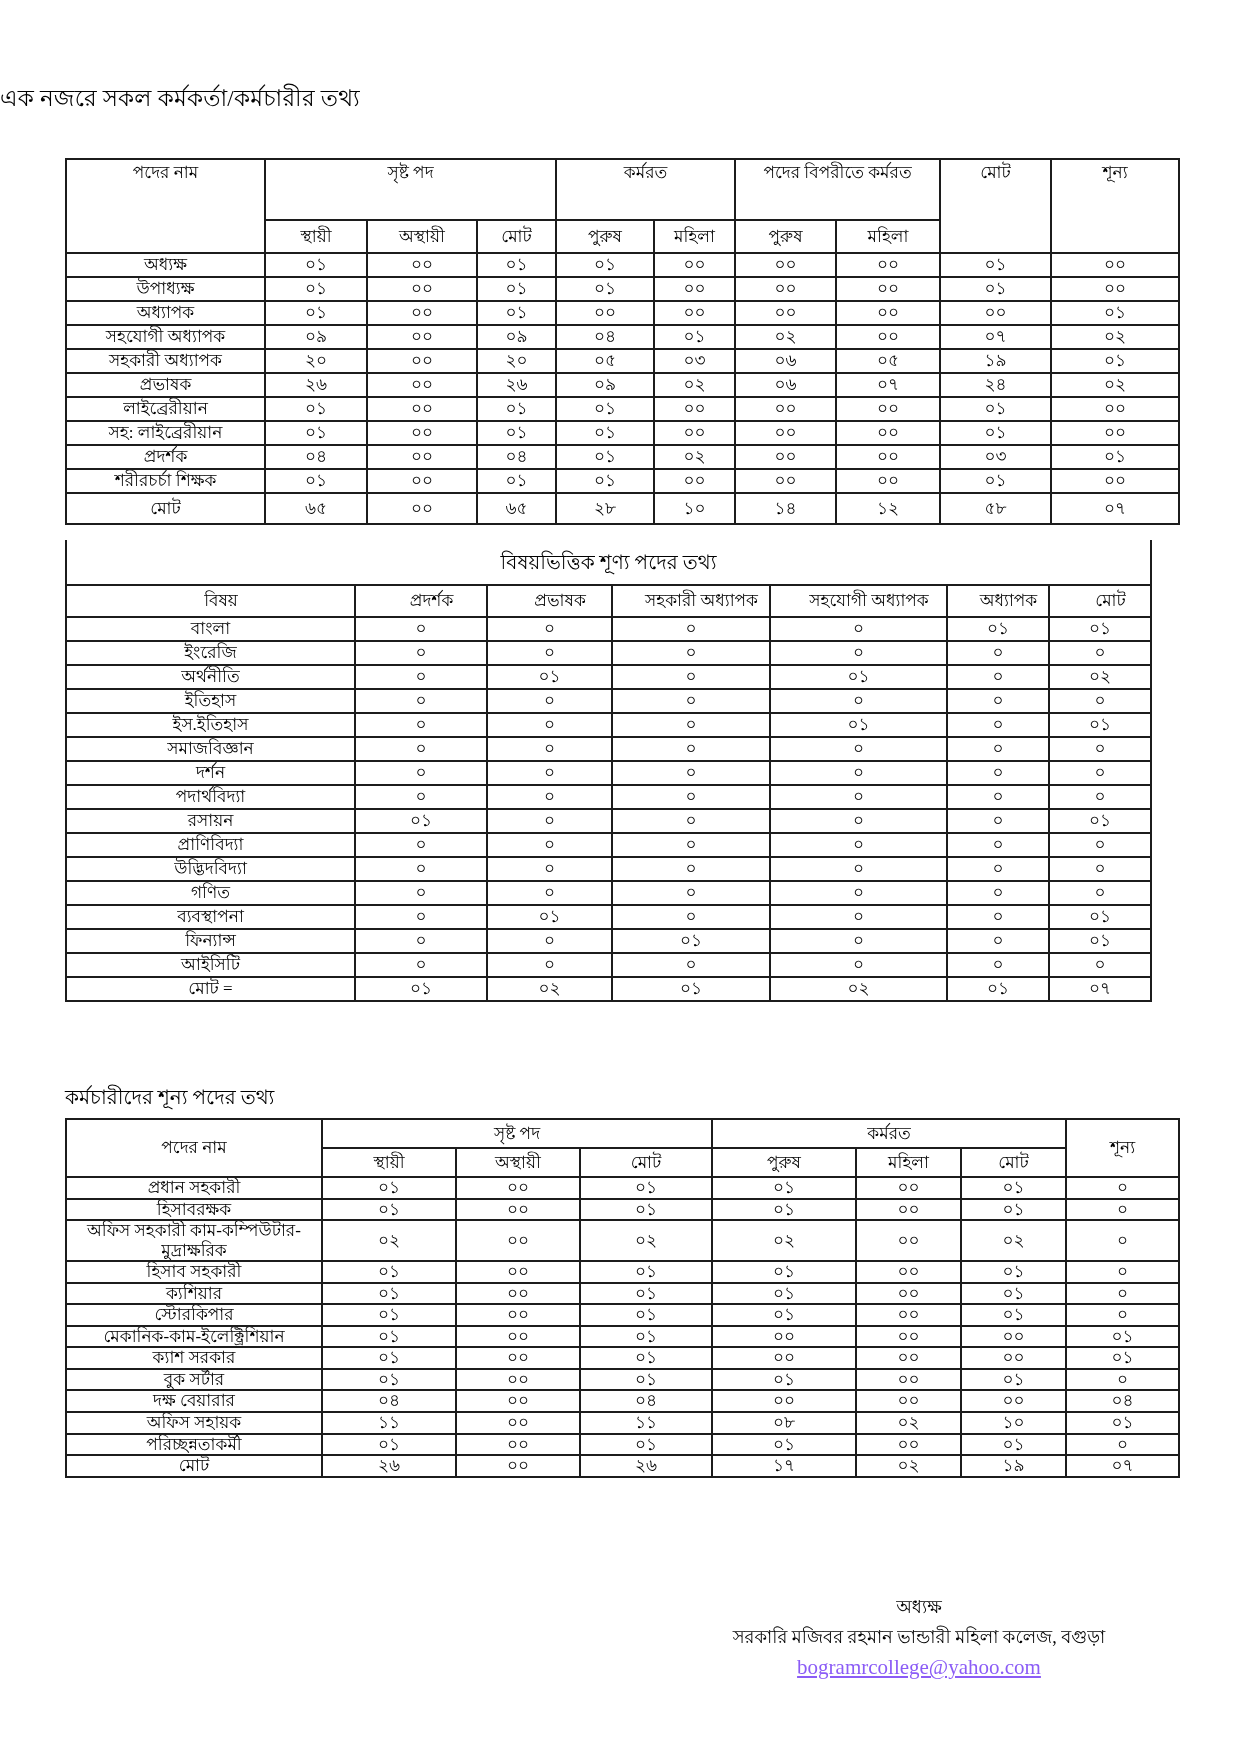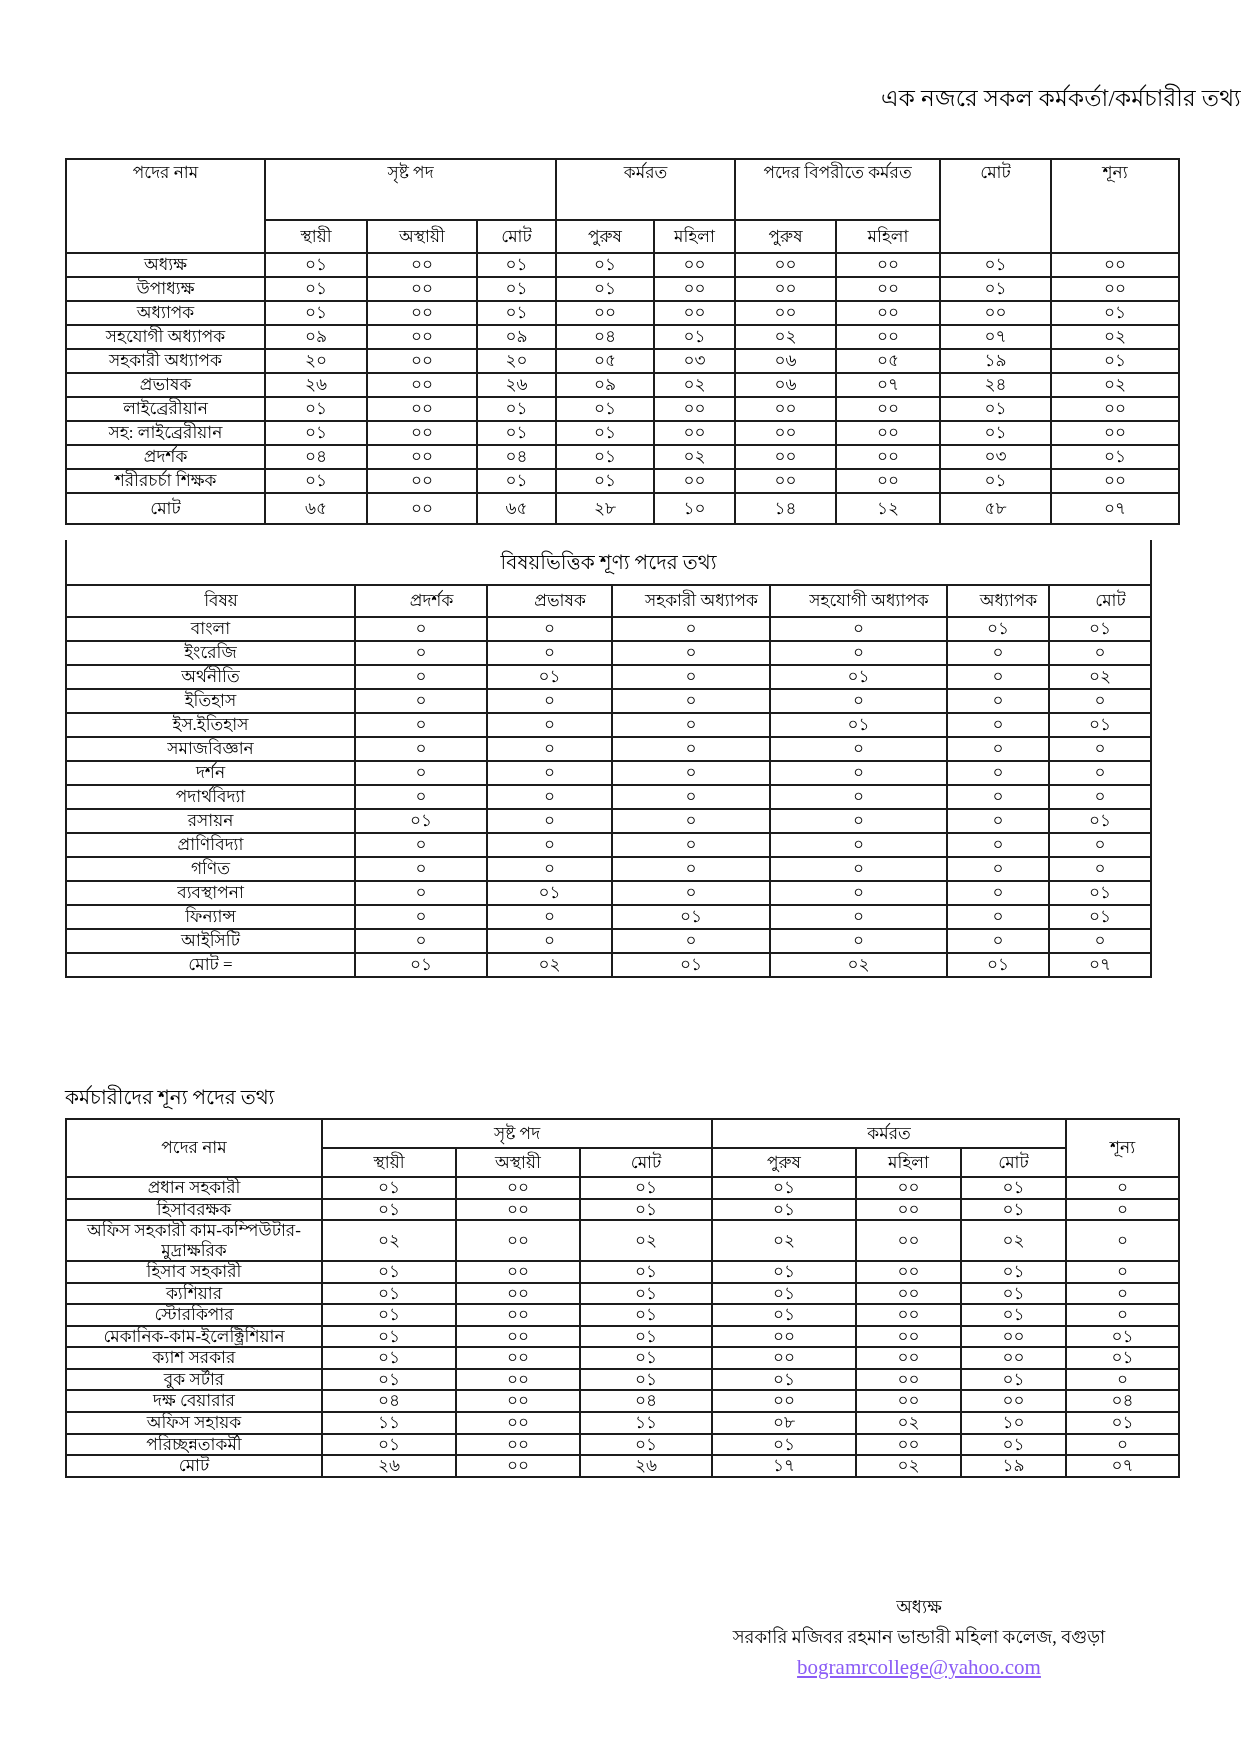--- a/index.html
+++ b/index.html
@@ -8,21 +8,21 @@
     width:1241px;
     height:1754px;
     background:#ffffff;
     color:#000;
     font-family:"Liberation Serif","DejaVu Serif",serif;
     overflow:hidden;
   }
   .doc-title{
     position:absolute;
     top:80px; left:0; width:100%;
-    text-align:right;
+    text-align:left;
     font-size:23px;
     letter-spacing:.2px;
   }
   table{
     border-collapse:collapse;
     table-layout:fixed;
   }
   td,th{
     border:2px solid #1c1c1c;
     text-align:center;
@@ -359,20 +359,29 @@
         <tr>
           <td>প্রাণিবিদ্যা</td>
           <td>০</td>
           <td>০</td>
           <td>০</td>
           <td>০</td>
           <td>০</td>
           <td>০</td>
         </tr>
         <tr>
+          <td>উদ্ভিদবিদ্যা</td>
+          <td>০</td>
+          <td>০</td>
+          <td>০</td>
+          <td>০</td>
+          <td>০</td>
+          <td>০</td>
+        </tr>
+        <tr>
           <td>গণিত</td>
           <td>০</td>
           <td>০</td>
           <td>০</td>
           <td>০</td>
           <td>০</td>
           <td>০</td>
         </tr>
         <tr>
           <td>ব্যবস্থাপনা</td>

